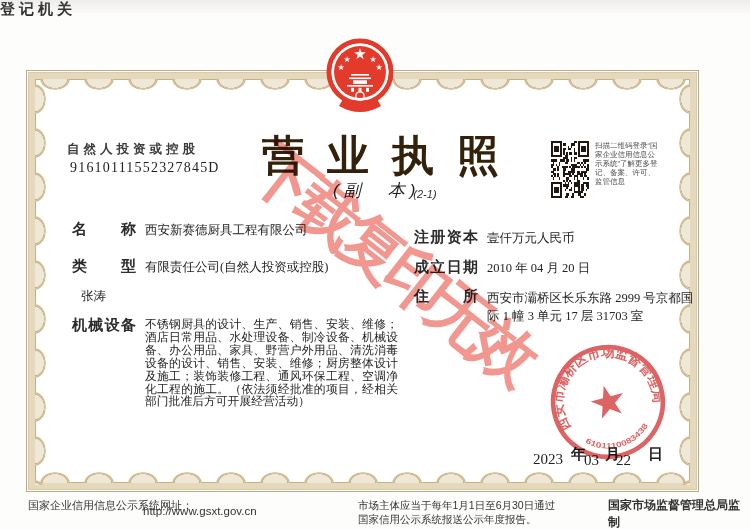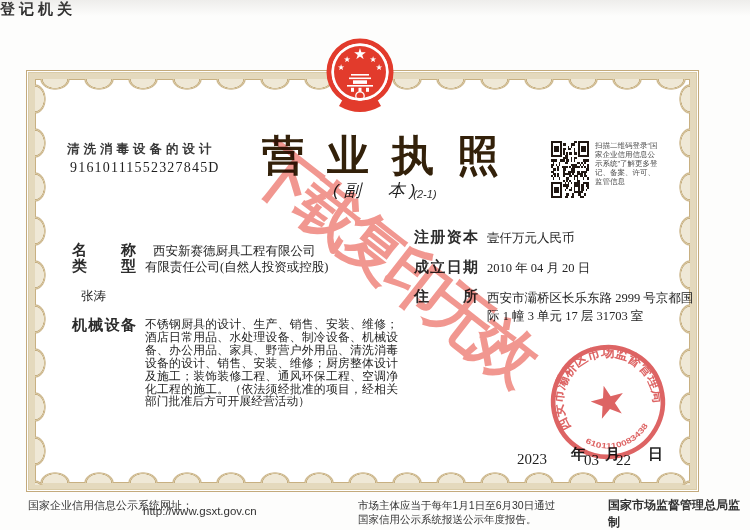--- a/index.html
+++ b/index.html
@@ -102,21 +102,21 @@
         <rect x="22" y="53" width="26" height="1.6" fill="#fff"></rect>
         <rect x="26" y="55.8" width="3" height="4" fill="#fff"></rect>
         <rect x="33.5" y="55.8" width="3" height="4" fill="#fff"></rect>
         <rect x="41" y="55.8" width="3" height="4" fill="#fff"></rect>
       </g>
       <circle cx="35" cy="64" r="4.2" fill="none" stroke="#fff" stroke-width="1.3"></circle>
       <path d="M 18,67 Q 35,77 52,67 L 56,74 Q 35,86 14,74 Z" fill="#e23b2c"></path>
     </svg>
   </div>
 
-  <div class="abs code-label">清洗消毒设备的设计</div>
+  <div class="abs code-label">自然人投资或控股</div>
   <div class="abs code-value">91610111552327845D</div>
 
   <div class="abs title">营业执照</div>
   <div class="abs subtitle">
     <span>(副　本)</span><span class="idx">(2-1)</span>
   </div>
 
   <div class="abs qr-wrap">
     <svg id="qr-svg" viewBox="0 0 25 25" width="38" height="57" preserveAspectRatio="none" shape-rendering="crispEdges">
         <rect x="0" y="0" width="7" height="1" fill="#201712"></rect>
@@ -331,21 +331,21 @@
         <rect x="10" y="24" width="1" height="1" fill="#201712"></rect>
         <rect x="13" y="24" width="1" height="1" fill="#201712"></rect>
         <rect x="14" y="24" width="1" height="1" fill="#201712"></rect>
         <rect x="19" y="24" width="1" height="1" fill="#201712"></rect>
         <rect x="20" y="24" width="1" height="1" fill="#201712"></rect>
         <rect x="21" y="24" width="1" height="1" fill="#201712"></rect>
       </svg>
     <div class="qr-caption">扫描二维码登录“国家企业信用信息公示系统”了解更多登记、备案、许可、监管信息</div>
   </div>
 
-  <div class="row" style="left:72px;top:241px;gap:8px;">
+  <div class="row" style="left:72px;top:220px;">
     <div class="lbl">名称</div>
     <div class="val">西安新赛德厨具工程有限公司</div>
   </div>
   <div class="row" style="left:72px;top:257px;">
     <div class="lbl">类型</div>
     <div class="val">有限责任公司(自然人投资或控股)</div>
   </div>
   <div class="row" style="left:72px;top:286px;">
     <div class="val">张涛</div>
   </div>
@@ -362,21 +362,21 @@
     <div class="lbl">成立日期</div>
     <div class="val">2010 年 04 月 20 日</div>
   </div>
   <div class="row addr" style="left:414px;top:287px;">
     <div class="lbl">住所</div>
     <div class="val">西安市灞桥区长乐东路 2999 号京都国际 1 幢 3 单元 17 层 31703 室</div>
   </div>
 
   <div class="authority">登记机关</div>
 
-  <span class="dt num" style="left:517px;top:451px;">2023</span>
+  <span class="dt num" style="left:533px;top:451px;">2023</span>
   <span class="dt unit" style="left:571px;top:445px;">年</span>
   <span class="dt num" style="left:584px;top:452px;">03</span>
   <span class="dt unit" style="left:605px;top:445px;">月</span>
   <span class="dt num" style="left:616px;top:452px;">22</span>
   <span class="dt unit" style="left:648px;top:445px;">日</span>
 
   <div class="seal">
     <svg viewBox="0 0 120 120" width="124" height="124">
       <defs>
         <path id="arcTop" d="M 18.7,75 A 44,44 0 1 1 101.3,75"></path>

